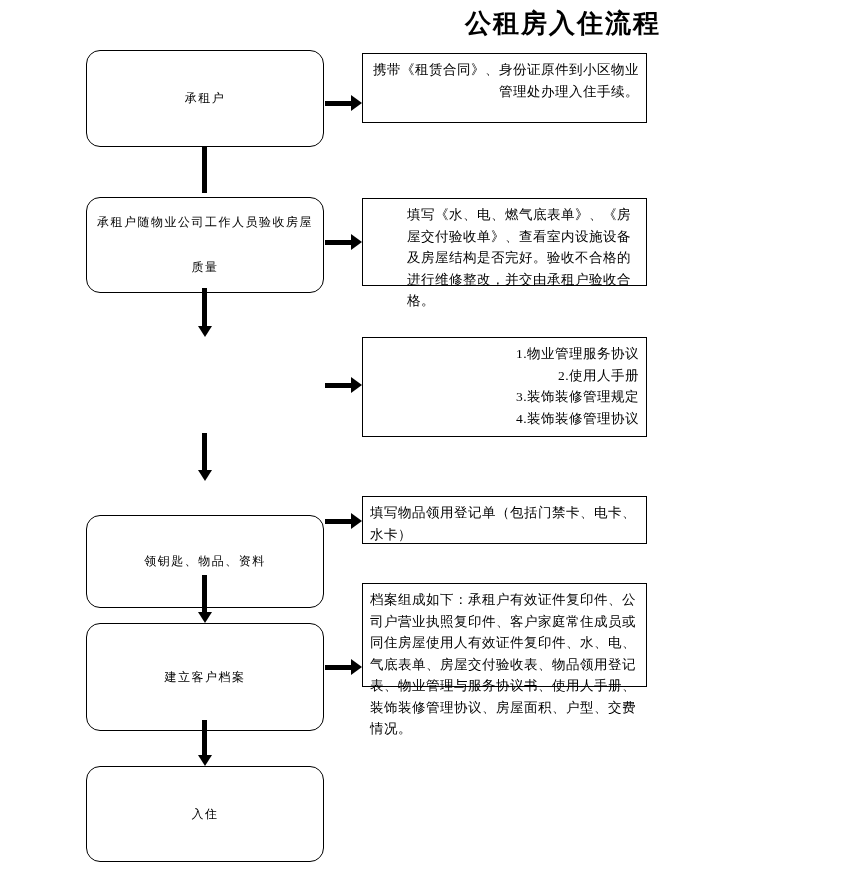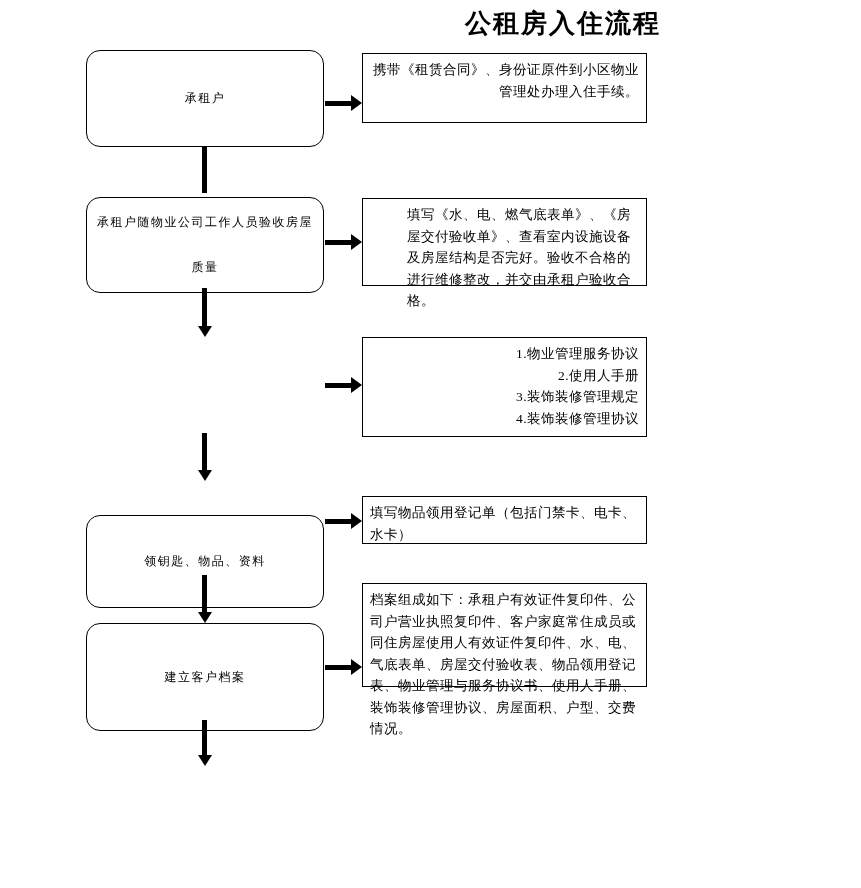--- a/index.html
+++ b/index.html
@@ -91,20 +91,23 @@
   </div>
   <div class="node" style="top:197px; height:96px;">
     <span>承租户随物业公司工作人员验收房屋质量</span>
   </div>
   <div class="node" style="top:481px; height:93px;margin-top:34px;">
     <span>领钥匙、物品、资料</span>
   </div>
   <div class="node" style="top:623px; height:108px;">
     <span>建立客户档案</span>
   </div>
+  <div class="node" style="top:766px; height:96px;">
+    <span>入住</span>
+  </div>
 
   <div class="note" style="top:53px; height:70px;text-align:right;">携带《租赁合同》、身份证原件到小区物业管理处办理入住手续。</div>
   <div class="note" style="top:198px; height:88px;padding-left:44px;">填写《水、电、燃气底表单》、《房屋交付验收单》、查看室内设施设备及房屋结构是否完好。验收不合格的进行维修整改，并交由承租户验收合格。</div>
   <div class="note" style="top:337px; height:100px;text-align:right;">1.物业管理服务协议
 2.使用人手册
 3.装饰装修管理规定
 4.装饰装修管理协议</div>
   <div class="note" style="top:496px; height:48px;">填写物品领用登记单（包括门禁卡、电卡、水卡）</div>
   <div class="note" style="top:583px; height:104px;">档案组成如下：承租户有效证件复印件、公司户营业执照复印件、客户家庭常住成员或同住房屋使用人有效证件复印件、水、电、气底表单、房屋交付验收表、物品领用登记表、物业管理与服务协议书、使用人手册、装饰装修管理协议、房屋面积、户型、交费情况。</div>
 

